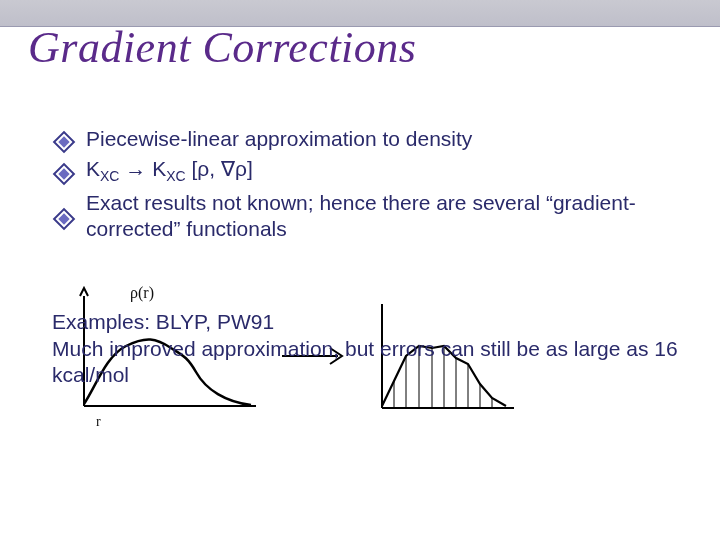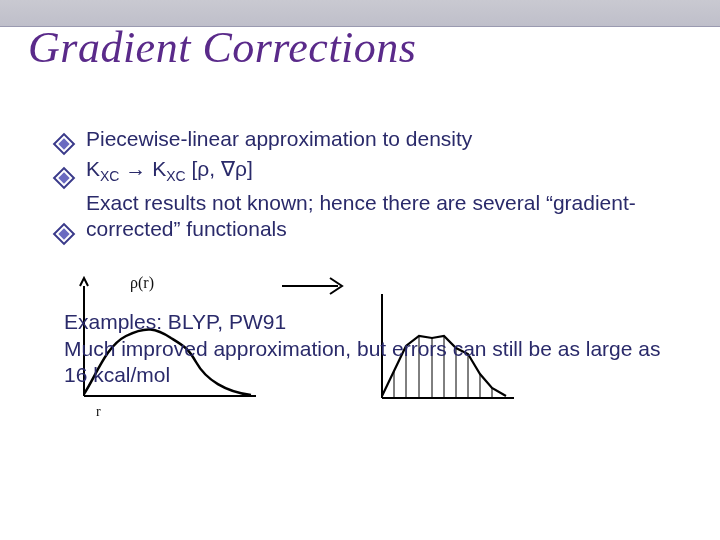--- a/index.html
+++ b/index.html
@@ -1,29 +1,29 @@
 <!DOCTYPE html>
 <html><head>
 <meta charset="utf-8">
 <style>
   html,body{margin:0;padding:0;width:720px;height:540px;background:#fff;font-family:Verdana,Geneva,sans-serif;color:#2a2a6a;overflow:hidden}
   .slide{position:relative;width:720px;height:422px}
   .topbar{position:absolute;top:0;left:0;right:0;height:26px;background:linear-gradient(#c9c9d1,#bfbfca);border-bottom:1px solid #9a9ab0}
   .title{position:absolute;top:22px;left:28px;font-family:'Trebuchet MS','Comic Sans MS',cursive;font-size:44px;font-style:italic;color:#5a2a8a;letter-spacing:0.5px}
   .body{position:absolute;top:126px;left:56px;right:40px;font-size:21px;line-height:1.25;color:#2a2a6a}
-  .bul{display:flex;align-items:flex-end;margin-bottom:4px}
+  .bul{display:flex;align-items:center;margin-bottom:4px}
   .di{flex:0 0 auto;margin-top:6px;margin-right:14px;width:12px;height:12px;background:#fff;border:2px solid #3a3a8a;transform:rotate(45deg)}
   .di::after{content:"";position:absolute;top:2px;left:2px;right:2px;bottom:2px;background:#6a6ac0}
   .di{position:relative}
   .btxt{flex:1 1 auto}
   .sub{font-size:14px;vertical-align:sub}
-  .figs{position:absolute;top:276px;left:56px;right:40px;height:160px;display:flex;align-items:flex-start}
+  .figs{position:absolute;top:276px;left:56px;right:40px;height:160px;display:flex;align-items:center}
   .fig{position:relative;width:210px;height:140px}
   .arrow{width:70px;height:20px;margin:0 14px}
-  .foot{position:absolute;left:64px;right:40px;bottom:34px;font-size:21px;line-height:1.25;color:#2a2a6a}
+  .foot{position:absolute;left:52px;right:40px;bottom:34px;font-size:21px;line-height:1.25;color:#2a2a6a}
   .hand{font-family:'Comic Sans MS',cursive;font-size:16px;color:#111;white-space:pre}
   .lbl1{position:absolute;top:-2px;left:74px}
   .lbl2{position:absolute;top:-6px;left:150px;font-size:13px;line-height:1.05}
   .xax{position:absolute;bottom:-4px;left:40px;font-family:'Comic Sans MS',cursive;font-size:14px;color:#111}
 </style>
 </head>
 <body>
 <div class="slide">
 
 <div class="topbar"></div>

